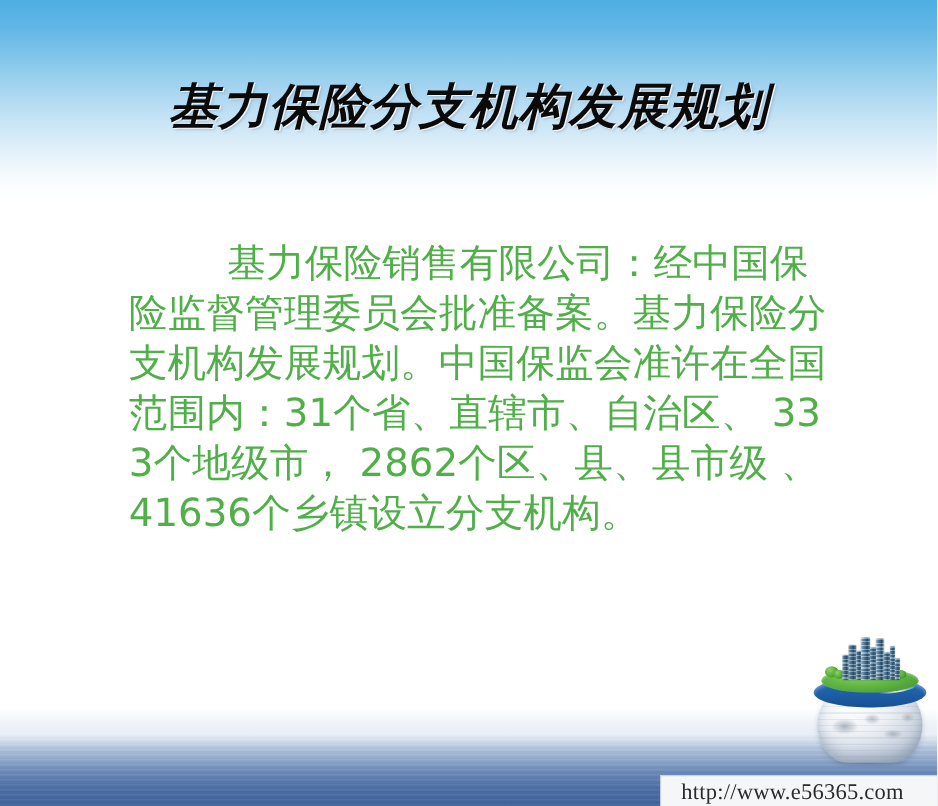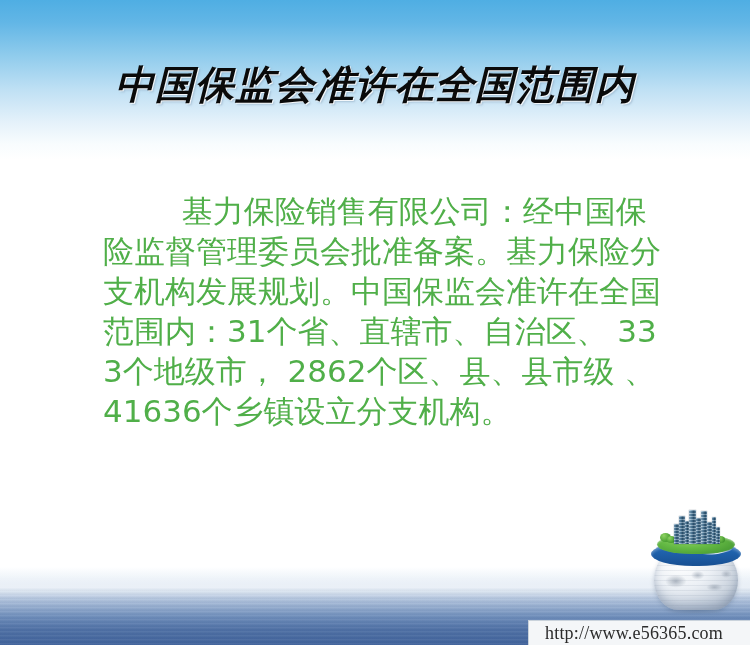--- a/index.html
+++ b/index.html
@@ -210,21 +210,21 @@
     white-space:nowrap;
   }
 </style>
 </head>
 <body>
 
 <div id="slide">
 
   <div id="sky"></div>
 
-  <div id="title">中国保监会准许在全国范围内</div>
+  <div id="title">基力保险分支机构发展规划</div>
 
   <div id="body-block">
     <div id="body-text">        基力保险销售有限公司：经中国保险监督管理委员会批准备案。基力保险分支机构发展规划。中国保监会准许在全国范围内：31个省、直辖市、自治区、 333个地级市， 2862个区、县、县市级 、41636个乡镇设立分支机构。</div>
   </div>
 
   <div id="ocean">
     <div id="ocean-ripples"></div>
   </div>
   <div id="ocean-haze"></div>
 

